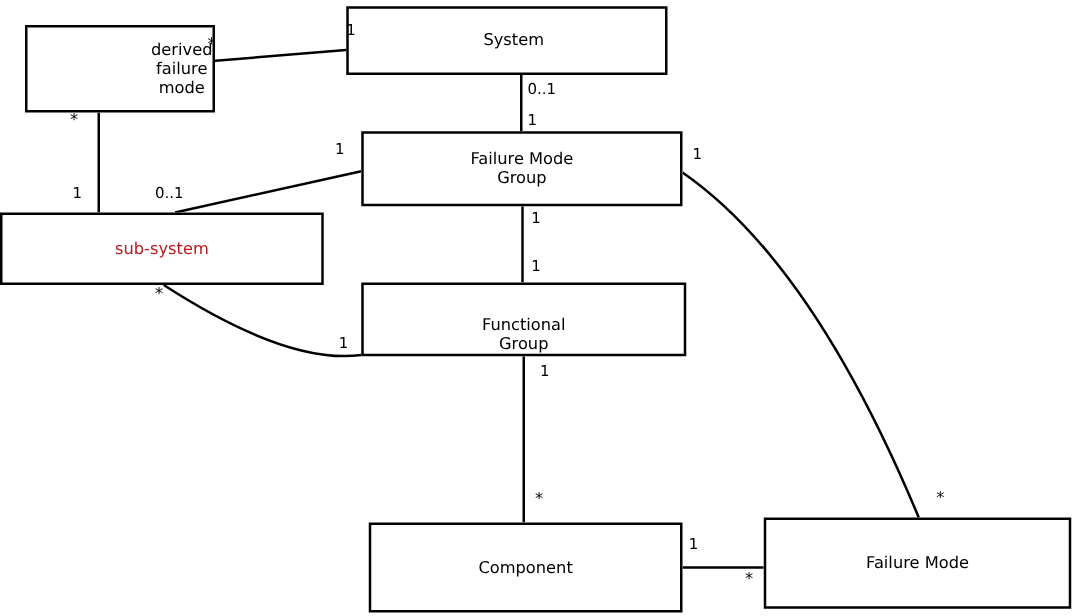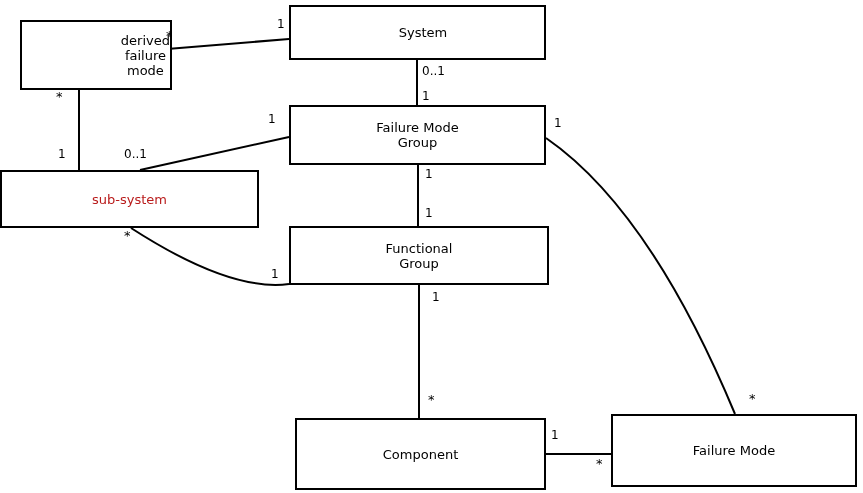--- a/index.html
+++ b/index.html
@@ -72,31 +72,31 @@
         <path d="M 546 138 Q 650 210 735 414" fill="none" stroke="#000000" stroke-width="2"></path>
       </g>
   </svg>
 
   <div id="classes-layer">
       <div class="uml-class" style="left: 20px; top: 20px; width: 152px; height: 70px; border-color: rgb(0, 0, 0); background: rgb(255, 255, 255); justify-content: flex-end;">
         <span class="class-name" style="color: rgb(0, 0, 0);">derived
 failure
 mode</span>
       </div>
-      <div class="uml-class" style="left: 289px; top: 5px; width: 257px; height: 55px; border-color: rgb(0, 0, 0); background: rgb(255, 255, 255); padding-left: 11px;">
+      <div class="uml-class" style="left: 277px; top: 5px; width: 257px; height: 55px; border-color: rgb(0, 0, 0); background: rgb(255, 255, 255); padding-left: 11px;">
         <span class="class-name" style="color: rgb(0, 0, 0);">System</span>
       </div>
       <div class="uml-class" style="left: 289px; top: 105px; width: 257px; height: 60px; border-color: rgb(0, 0, 0); background: rgb(255, 255, 255);">
         <span class="class-name" style="color: rgb(0, 0, 0);">Failure Mode
 Group</span>
       </div>
       <div class="uml-class" style="left: 0px; top: 170px; width: 259px; height: 58px; border-color: rgb(0, 0, 0); background: rgb(255, 255, 255);">
         <span class="class-name" style="color: #b91c1c;">sub-system</span>
       </div>
-      <div class="uml-class" style="left: 289px; top: 226px; width: 260px; height: 59px; border-color: rgb(0, 0, 0); background: rgb(255, 255, 255);">
+      <div class="uml-class" style="left: 289px; top: 226px; width: 260px; height: 59px; border-color: rgb(0, 0, 0); background: rgb(255, 255, 255); align-items: flex-end;">
         <span class="class-name" style="color: rgb(0, 0, 0);">Functional
 Group</span>
       </div>
       <div class="uml-class" style="left: 295px; top: 418px; width: 251px; height: 72px; border-color: rgb(0, 0, 0); background: rgb(255, 255, 255);">
         <span class="class-name" style="color: rgb(0, 0, 0);">Component</span>
       </div>
       <div class="uml-class" style="left: 611px; top: 414px; width: 246px; height: 73px; border-color: rgb(0, 0, 0); background: rgb(255, 255, 255);">
         <span class="class-name" style="color: rgb(0, 0, 0);">Failure Mode</span>
       </div>
     </div>

